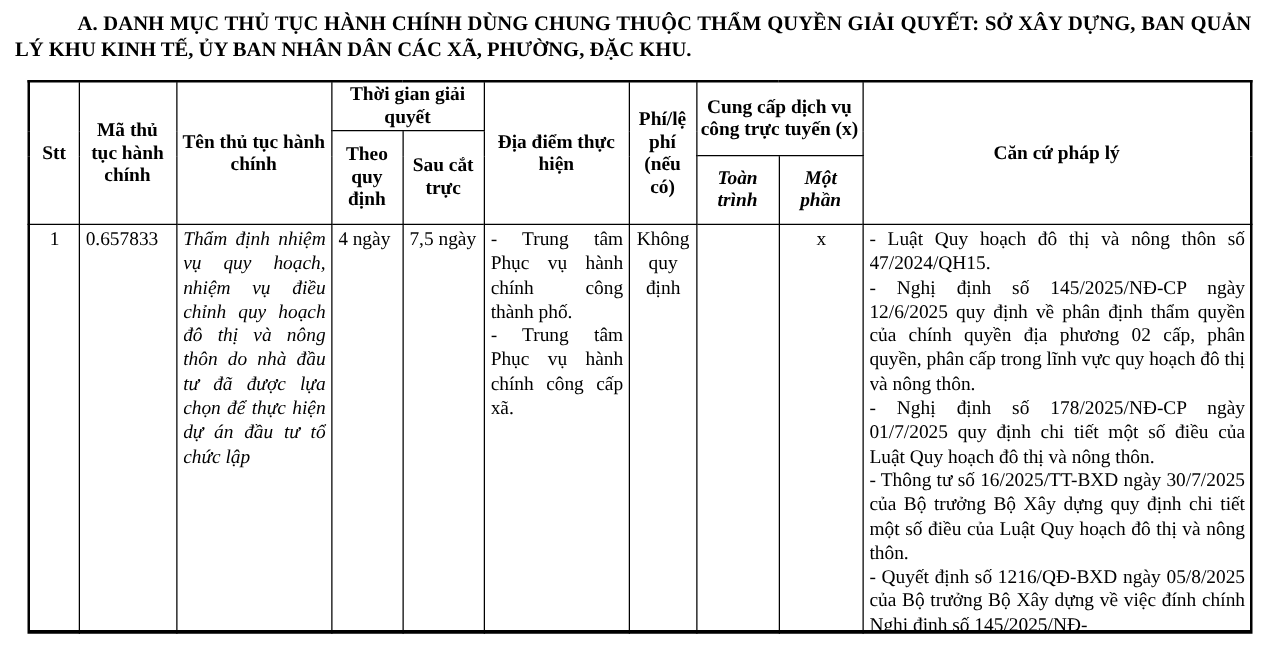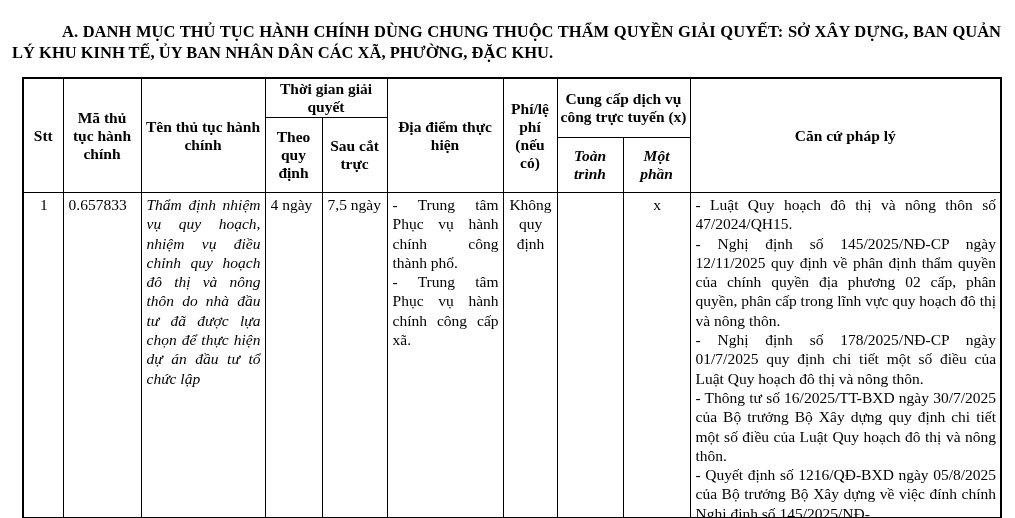--- a/index.html
+++ b/index.html
@@ -7,21 +7,21 @@
     margin: 0; padding: 0;
     width: 1015px; height: 518px;
     background: #ffffff;
     color: #000000;
     font-family: "Liberation Serif", "DejaVu Serif", serif;
     overflow: hidden;
   }
   .page { width: 1015px; height: 518px; position: relative; }
 
   .doc-title {
-    margin: 21px 0 0 12px;
+    margin: 8px 0 0 12px;
     width: 989px;
     font-size: 16.5px;
     font-weight: bold;
     line-height: 21px;
     text-align: justify;
     text-indent: 50px;
   }
 
   table.proc-table {
     border-collapse: collapse;
@@ -126,21 +126,21 @@
         </td>
         <td class="c-center">
           <div class="clip"></div>
         </td>
         <td class="c-center">
           <div class="clip">x</div>
         </td>
         <td>
           <div class="clip">
               <div class="para">- Luật Quy hoạch đô thị và nông thôn số 47/2024/QH15.</div>
-              <div class="para">- Nghị định số 145/2025/NĐ-CP ngày 12/11/2025 quy định về phân định thẩm quyền của chính quyền địa phương 02 cấp, phân quyền, phân cấp trong lĩnh vực quy hoạch đô thị và nông thôn.</div>
+              <div class="para">- Nghị định số 145/2025/NĐ-CP ngày 12/6/2025 quy định về phân định thẩm quyền của chính quyền địa phương 02 cấp, phân quyền, phân cấp trong lĩnh vực quy hoạch đô thị và nông thôn.</div>
               <div class="para">- Nghị định số 178/2025/NĐ-CP ngày 01/7/2025 quy định chi tiết một số điều của Luật Quy hoạch đô thị và nông thôn.</div>
               <div class="para">- Thông tư số 16/2025/TT-BXD ngày 30/7/2025 của Bộ trưởng Bộ Xây dựng quy định chi tiết một số điều của Luật Quy hoạch đô thị và nông thôn.</div>
               <div class="para">- Quyết định số 1216/QĐ-BXD ngày 05/8/2025 của Bộ trưởng Bộ Xây dựng về việc đính chính Nghị định số 145/2025/NĐ-</div>
             </div>
         </td>
       </tr>
     </tbody>
   </table>
 
 </div>

